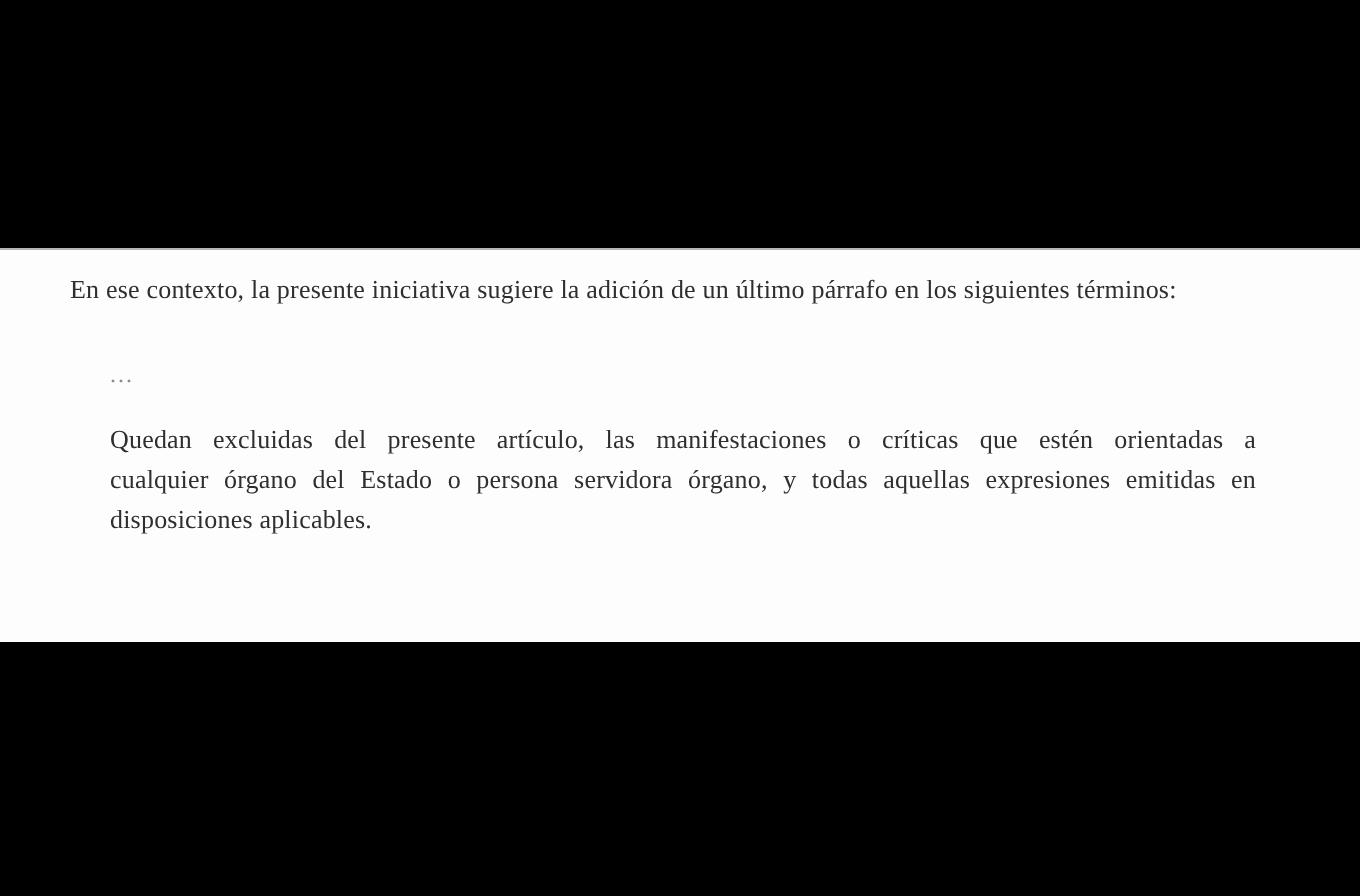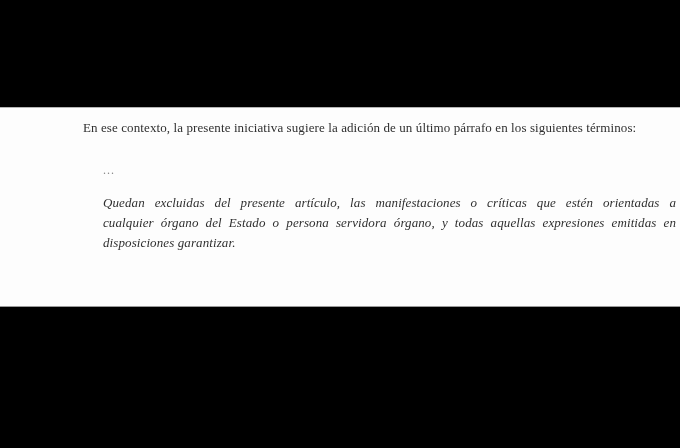--- a/index.html
+++ b/index.html
@@ -18,49 +18,47 @@
     position: absolute;
     left: 0;
     width: 680px;
     background: #000;
   }
   .letterbox-top { top: 0; height: 121px; }
   .letterbox-bottom { top: 321px; height: 127px; }
   .page {
     position: absolute;
     left: 0;
-    top: 107px;
+    top: 124px;
     width: 680px;
     height: 200px;
     background: #fdfdfd;
     border-top: 1px solid #b5b5b5;
     border-bottom: 1px solid #9a9a9a;
     box-sizing: border-box;
     color: #2f2f2f;
-    padding-left: 48px;
   }
   .intro {
     margin: 0;
     padding: 11px 10px 0 35px;
     font-size: 13px;
     line-height: 18px;
     white-space: nowrap;
     letter-spacing: 0.1px;
   }
   .ellipsis {
     margin: 24px 0 0 55px;
     font-size: 12px;
     line-height: 18px;
     color: #8a8a8a;
     letter-spacing: 1px;
   }
   .quote {
     margin: 14px 52px 0 55px;
     width: 573px;
-    font-style: italic;
     font-size: 13px;
     line-height: 20px;
     letter-spacing: 0.1px;
   }
   .quote-line {
     text-align: justify;
     text-align-last: justify;
     white-space: normal;
   }
   .quote-line-last {
@@ -72,17 +70,17 @@
 <body>
 
 <div class="letterbox letterbox-top"></div>
 
 <div class="page">
   <p class="intro">En ese contexto, la presente iniciativa sugiere la adición de un último párrafo en los siguientes términos:</p>
   <div class="ellipsis">...</div>
   <div class="quote">
     <div class="quote-line">Quedan excluidas del presente artículo, las manifestaciones o críticas que estén orientadas a</div>
     <div class="quote-line">cualquier órgano del Estado o persona servidora órgano, y todas aquellas expresiones emitidas en</div>
-    <div class="quote-line quote-line-last">disposiciones garantizar.</div>
+    <div class="quote-line quote-line-last">disposiciones aplicables.</div>
   </div>
 </div>
 
 <div class="letterbox letterbox-bottom"></div>
 
 </body></html>

